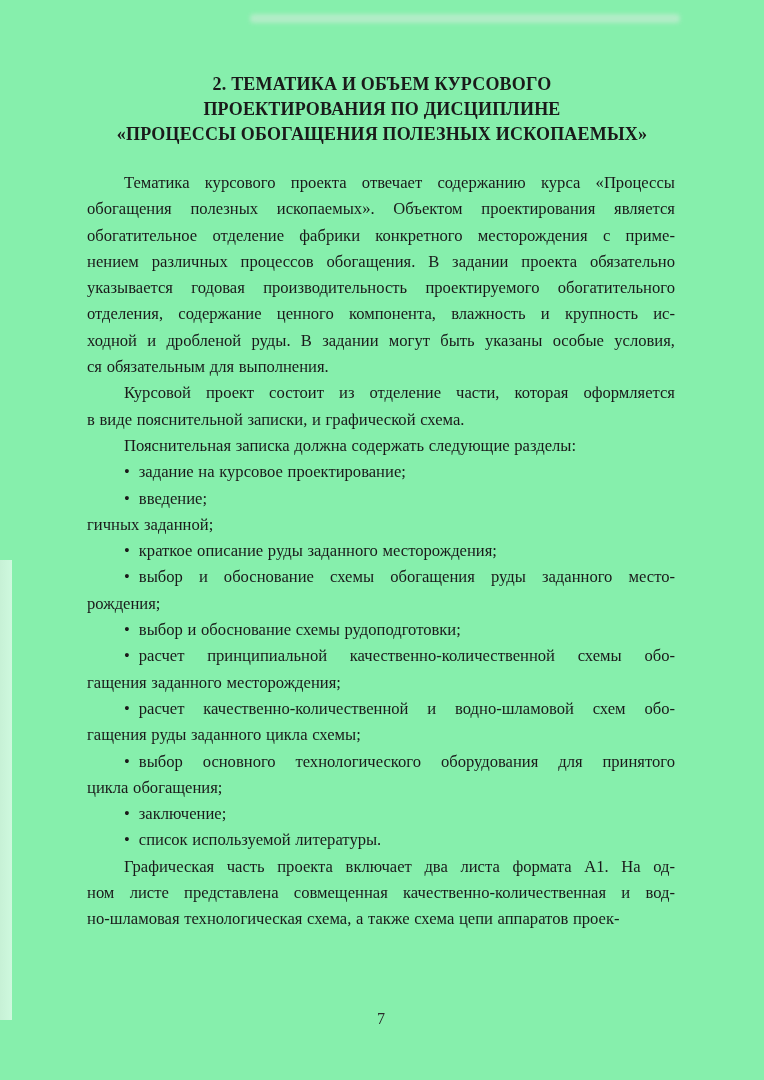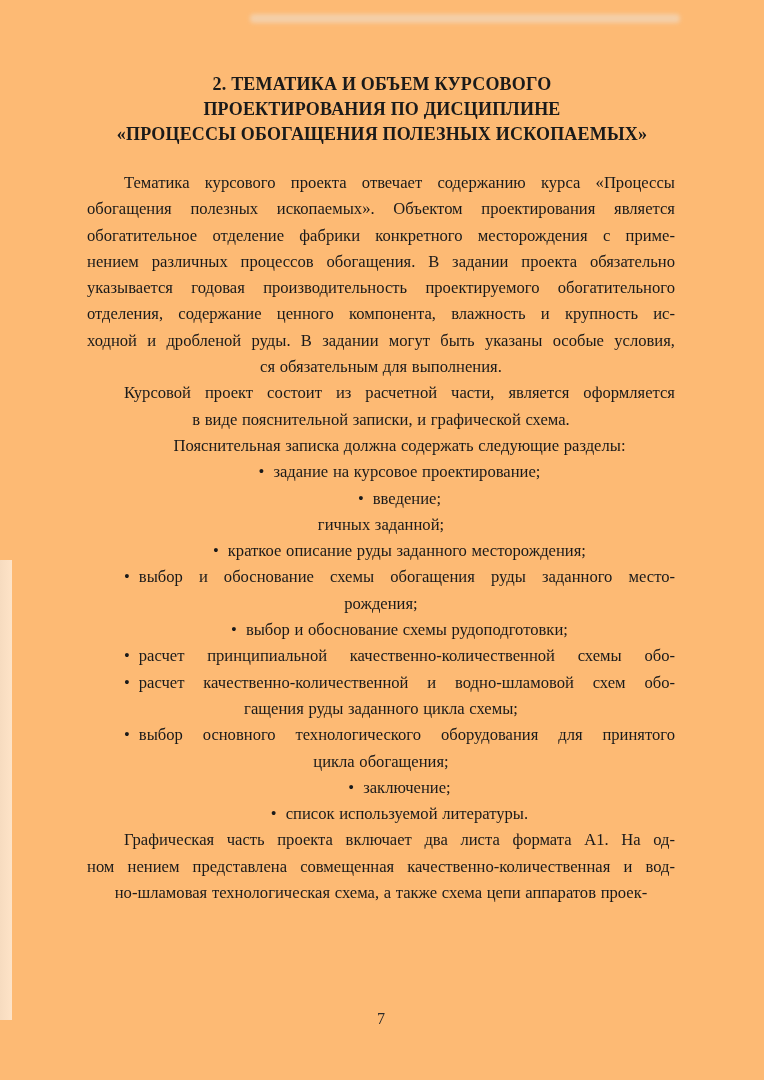--- a/index.html
+++ b/index.html
@@ -4,21 +4,21 @@
 <style>
   html, body {
     margin: 0;
     padding: 0;
     background: #ffffff;
   }
   .page {
     position: relative;
     width: 764px;
     height: 1080px;
-    background: #fdba74;
+    background: #86efac;
     overflow: hidden;
     font-family: "Liberation Serif", "DejaVu Serif", serif;
     color: #1a1a1a;
   }
   
   .scan-smudge-top {
     position: absolute;
     top: 14px; left: 250px;
     width: 430px; height: 9px;
     background: #e9e9e9;
@@ -46,21 +46,21 @@
     position: absolute;
     top: 170px;
     left: 87px;
     width: 588px;
   }
   .tline {
     font-size: 16.6px;
     line-height: 26.3px;
     height: 26.3px;
     overflow: hidden;
-    text-align: center;
+    text-align: left;
     word-spacing: 0.5px;
   }
   .tline.j {
     text-align: justify;
     text-align-last: justify;
   }
   .tline.ind {
     text-indent: 37px;
   }
   .bullet {
@@ -92,37 +92,38 @@
 
   <div class="content" id="doc-body">
       <div class="tline j ind">Тематика курсового проекта отвечает содержанию курса «Процессы</div>
       <div class="tline j">обогащения полезных ископаемых». Объектом проектирования является</div>
       <div class="tline j">обогатительное отделение фабрики конкретного месторождения с приме-</div>
       <div class="tline j">нением различных процессов обогащения. В задании проекта обязательно</div>
       <div class="tline j">указывается годовая производительность проектируемого обогатительного</div>
       <div class="tline j">отделения, содержание ценного компонента, влажность и крупность ис-</div>
       <div class="tline j">ходной и дробленой руды. В задании могут быть указаны особые условия,</div>
       <div class="tline">ся обязательным для выполнения.</div>
-      <div class="tline j ind">Курсовой проект состоит из расчетной части, является оформляется</div>
+      <div class="tline j ind">Курсовой проект состоит из отделение части, которая оформляется</div>
       <div class="tline">в виде пояснительной записки, и графической схема.</div>
       <div class="tline ind">Пояснительная записка должна содержать следующие разделы:</div>
       <div class="tline ind"><span class="bullet">•</span>задание на курсовое проектирование;</div>
       <div class="tline ind"><span class="bullet">•</span>введение;</div>
       <div class="tline">гичных заданной;</div>
       <div class="tline ind"><span class="bullet">•</span>краткое описание руды заданного месторождения;</div>
       <div class="tline j ind"><span class="bullet">•</span>выбор и обоснование схемы обогащения руды заданного место-</div>
       <div class="tline">рождения;</div>
       <div class="tline ind"><span class="bullet">•</span>выбор и обоснование схемы рудоподготовки;</div>
       <div class="tline j ind"><span class="bullet">•</span>расчет принципиальной качественно-количественной схемы обо-</div>
+      <div class="tline">гащения заданного месторождения;</div>
       <div class="tline j ind"><span class="bullet">•</span>расчет качественно-количественной и водно-шламовой схем обо-</div>
       <div class="tline">гащения руды заданного цикла схемы;</div>
       <div class="tline j ind"><span class="bullet">•</span>выбор основного технологического оборудования для принятого</div>
       <div class="tline">цикла обогащения;</div>
       <div class="tline ind"><span class="bullet">•</span>заключение;</div>
       <div class="tline ind"><span class="bullet">•</span>список используемой литературы.</div>
       <div class="tline j ind">Графическая часть проекта включает два листа формата А1. На од-</div>
-      <div class="tline j">ном нением представлена совмещенная качественно-количественная и вод-</div>
+      <div class="tline j">ном листе представлена совмещенная качественно-количественная и вод-</div>
       <div class="tline">но-шламовая технологическая схема, а также схема цепи аппаратов проек-</div>
     </div>
 
   <div class="page-number">7</div>
 
 </div>
 
 </body></html>

